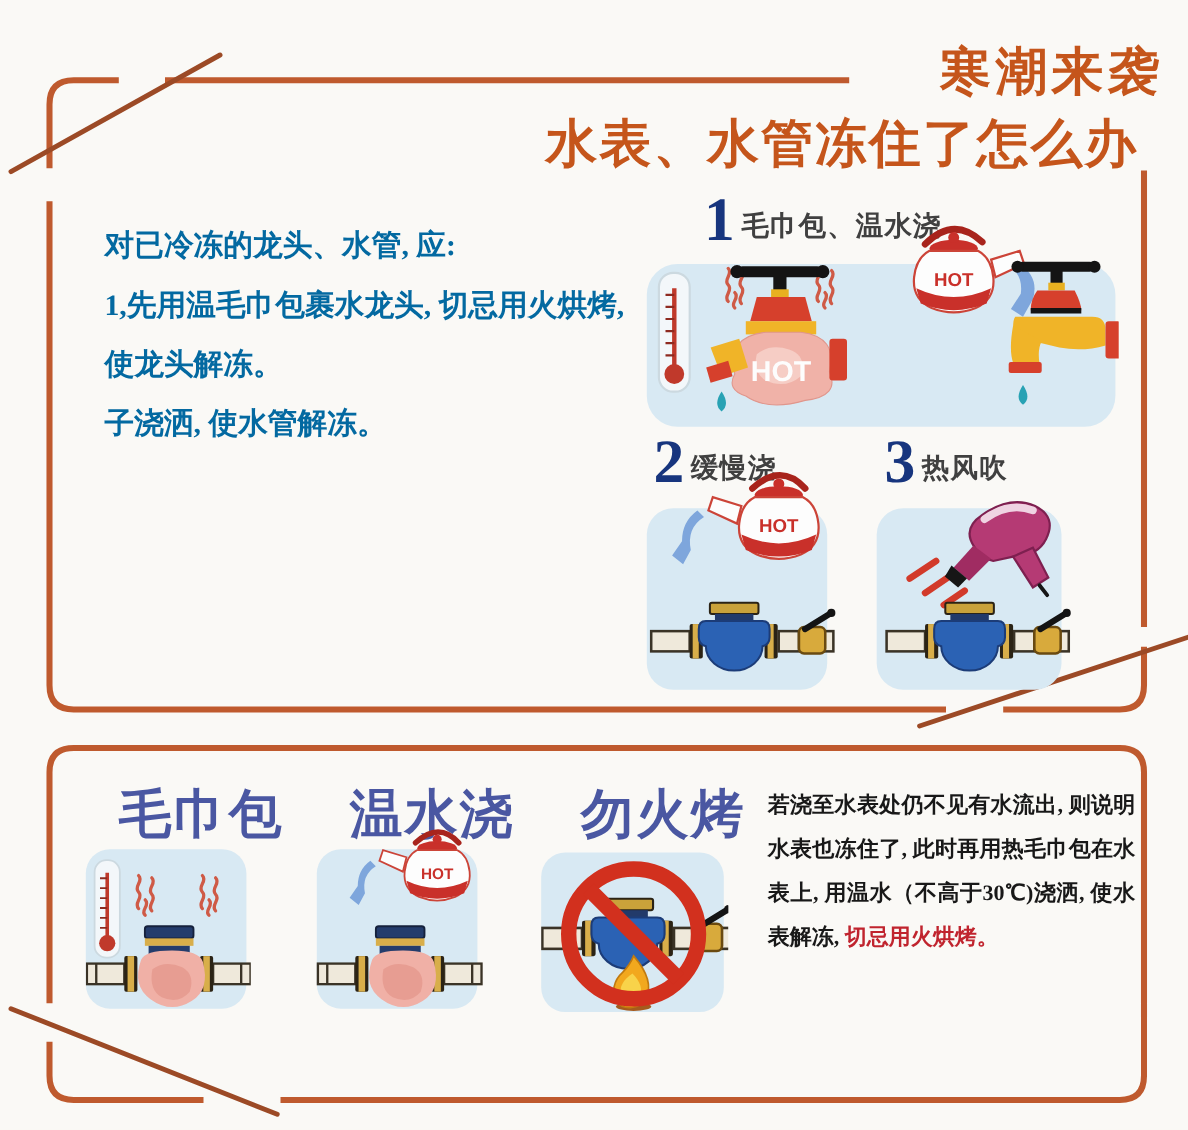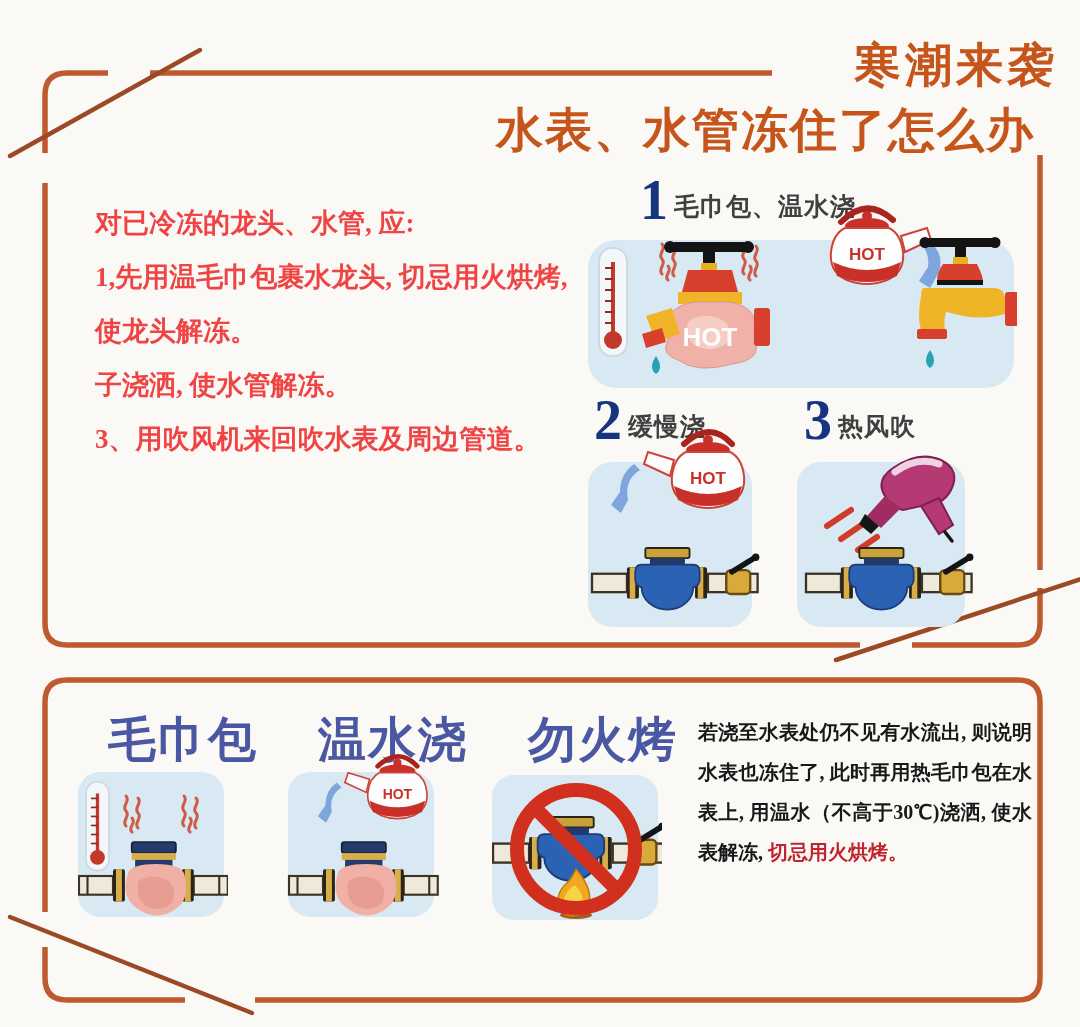--- a/index.html
+++ b/index.html
@@ -12,21 +12,21 @@
   
   .main-title{
     color:#c5551b;font-weight:bold;font-size:47px;letter-spacing:4px;
     font-family:"Liberation Sans",sans-serif;
   }
   .sub-title{
     color:#c5551b;font-weight:bold;font-size:47px;letter-spacing:2px;
   }
   
   .copy{
-    font-family:"Liberation Serif",serif;font-weight:700;color:#ef4444;
+    font-family:"Liberation Serif",serif;font-weight:700;color:#0369a1;
     font-size:27px;line-height:54px;white-space:nowrap;
   }
   .note{
     font-family:"Liberation Serif",serif;font-weight:700;color:#181818;
     font-size:20px;line-height:40px;text-align:justify;
   }
   .note .warn{color:#c0242e;}
   
   .step-head{display:flex;align-items:flex-start;}
   .step-num{
@@ -170,21 +170,20 @@
 </svg>
 
 <div class="abs main-title" style="top:34px;right:22px">寒潮来袭</div>
 <div class="abs sub-title" style="top:99px;right:45px">水表、水管冻住了怎么办</div>
 
 <div class="abs" style="left:95px;top:196px">
   <div class="copy">对已冷冻的龙头、水管, 应:</div>
   <div class="copy">1,先用温毛巾包裹水龙头, 切忌用火烘烤,</div>
   <div class="copy">使龙头解冻。</div>
   <div class="copy">子浇洒, 使水管解冻。</div>
-  <div class="copy">3、用吹风机来回吹水表及周边管道。</div>
 </div>
 
 <div class="abs step-head" style="left:640px;top:172px">
   <span class="step-num">1</span>
   <span class="step-label">毛巾包、温水浇</span>
 </div>
 <div class="abs panel" style="left:588px;top:240px;width:426px;height:148px"></div>
 <svg class="abs" style="left:585px;top:200px" width="432" height="195" viewBox="0 0 432 195">
   <use href="#thermo" x="14" y="48"></use>
 

